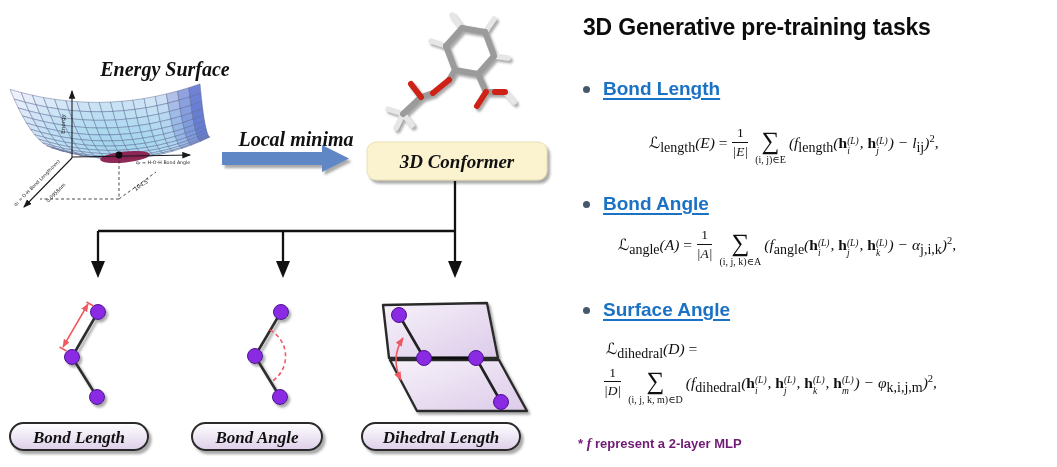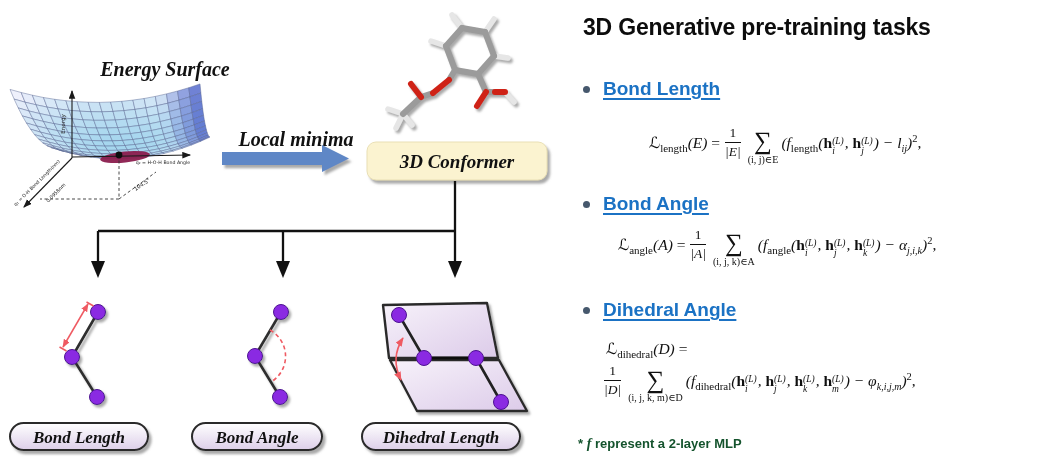--- a/index.html
+++ b/index.html
@@ -15,34 +15,34 @@
           text-underline-offset:3px;text-decoration-thickness:1.5px;white-space:nowrap;cursor:pointer;}
   .b1{left:8px;top:78px}.b2{left:8px;top:193px}.b3{left:8px;top:299px}
   .formula{position:absolute;font-family:"Liberation Serif","DejaVu Serif","DejaVu Sans",serif;
            font-size:15.5px;color:#101010;white-space:nowrap;line-height:1.15;}
   .f1{left:74px;top:127px}.f2{left:43px;top:229px}.f3{left:28px;top:340px}
   .f3 .frow:first-child{margin-left:3px}
   .frow + .frow{margin-top:5px}
   .tk-r{font-style:normal}
   .tk-i{font-style:italic}
   .tk-b{font-style:normal;font-weight:bold}
-  .tk-sub{font-style:normal;font-size:11px;vertical-align:-3.5px}
-  .tk-subi{font-style:italic;font-size:10px;vertical-align:-3.5px}
+  .tk-sub{font-style:normal;font-size:14px;vertical-align:-3.5px}
+  .tk-subi{font-size:14px;vertical-align:-3.5px}
   .tk-sup{font-style:normal;font-size:10.5px;vertical-align:6px}
   .frac{display:inline-block;vertical-align:middle;text-align:center;font-style:normal;
         margin:0 4px 0 1px;transform:translateY(-2px)}
   .frac .fn{display:block;font-size:13.5px;line-height:1.25;padding:0 3px;border-bottom:1.2px solid #111}
   .frac .fd{display:block;font-size:13.5px;line-height:1.3;font-style:italic}
   .bigop{display:inline-block;vertical-align:middle;text-align:center;margin:0 3px;transform:translateY(3px)}
   .bigop .op{display:block;font-size:25px;line-height:.9;font-style:normal}
   .bigop .osub{display:block;font-size:10px;line-height:1.1;margin-top:1px}
   .supsub{display:inline-block;vertical-align:-6px;text-align:left;line-height:1;margin:0 1px 0 0}
   .supsub .s1,.supsub .s2{display:block;font-size:9.5px;font-style:italic;line-height:1}
   .supsub .s2{margin-top:1px}
-  .footnote{position:absolute;left:3px;top:436px;font-size:13px;font-weight:700;color:#14532d;white-space:nowrap;}
+  .footnote{position:absolute;left:3px;top:436px;font-size:13px;font-weight:700;color:#701a75;white-space:nowrap;}
   .footnote .fit{font-family:"Liberation Serif",serif;font-style:italic;font-size:14px;}
   
   #left-svg{position:absolute;left:0;top:0;}
   .serif-it{font-family:"Liberation Serif","DejaVu Serif",serif;font-style:italic;}
   .tiny{font-family:"DejaVu Sans",sans-serif;fill:#222;}
 </style>
 </head>
 <body>
 
 <div id="slide">
@@ -409,21 +409,21 @@
     <div class="bullet b2">
       <span class="bdot"></span>
       <span class="blabel">Bond Angle</span>
     </div>
     <div class="formula f2">
         <div class="frow"><span class="tk-r">ℒ</span><span class="tk-sub">angle</span><span class="tk-i">(A)</span><span class="tk-r"> = </span><span class="frac"><span class="fn">1</span><span class="fd">|A|</span></span><span class="bigop"><span class="op">∑</span><span class="osub">(i, j, k)∈A</span></span><span class="tk-i">(f</span><span class="tk-sub">angle</span><span class="tk-i">(</span><span class="tk-b">h</span><span class="supsub"><span class="s1">(L)</span><span class="s2">i</span></span><span class="tk-i">, </span><span class="tk-b">h</span><span class="supsub"><span class="s1">(L)</span><span class="s2">j</span></span><span class="tk-i">, </span><span class="tk-b">h</span><span class="supsub"><span class="s1">(L)</span><span class="s2">k</span></span><span class="tk-i">) − α</span><span class="tk-subi">j,i,k</span><span class="tk-i">)</span><span class="tk-sup">2</span><span class="tk-r">,</span></div>
       </div>
 
     <div class="bullet b3">
       <span class="bdot"></span>
-      <span class="blabel">Dihedral Angle</span>
+      <span class="blabel">Surface Angle</span>
     </div>
     <div class="formula f3">
         <div class="frow"><span class="tk-r">ℒ</span><span class="tk-sub">dihedral</span><span class="tk-i">(D)</span><span class="tk-r"> =</span></div>
         <div class="frow"><span class="frac"><span class="fn">1</span><span class="fd">|D|</span></span><span class="bigop"><span class="op">∑</span><span class="osub">(i, j, k, m)∈D</span></span><span class="tk-i">(f</span><span class="tk-sub">dihedral</span><span class="tk-i">(</span><span class="tk-b">h</span><span class="supsub"><span class="s1">(L)</span><span class="s2">i</span></span><span class="tk-i">, </span><span class="tk-b">h</span><span class="supsub"><span class="s1">(L)</span><span class="s2">j</span></span><span class="tk-i">, </span><span class="tk-b">h</span><span class="supsub"><span class="s1">(L)</span><span class="s2">k</span></span><span class="tk-i">, </span><span class="tk-b">h</span><span class="supsub"><span class="s1">(L)</span><span class="s2">m</span></span><span class="tk-i">) − φ</span><span class="tk-subi">k,i,j,m</span><span class="tk-i">)</span><span class="tk-sup">2</span><span class="tk-r">,</span></div>
       </div>
 
     <div class="footnote">
       <span>* </span><span class="fit">f</span><span> represent a 2-layer MLP</span>
     </div>
   </div>

